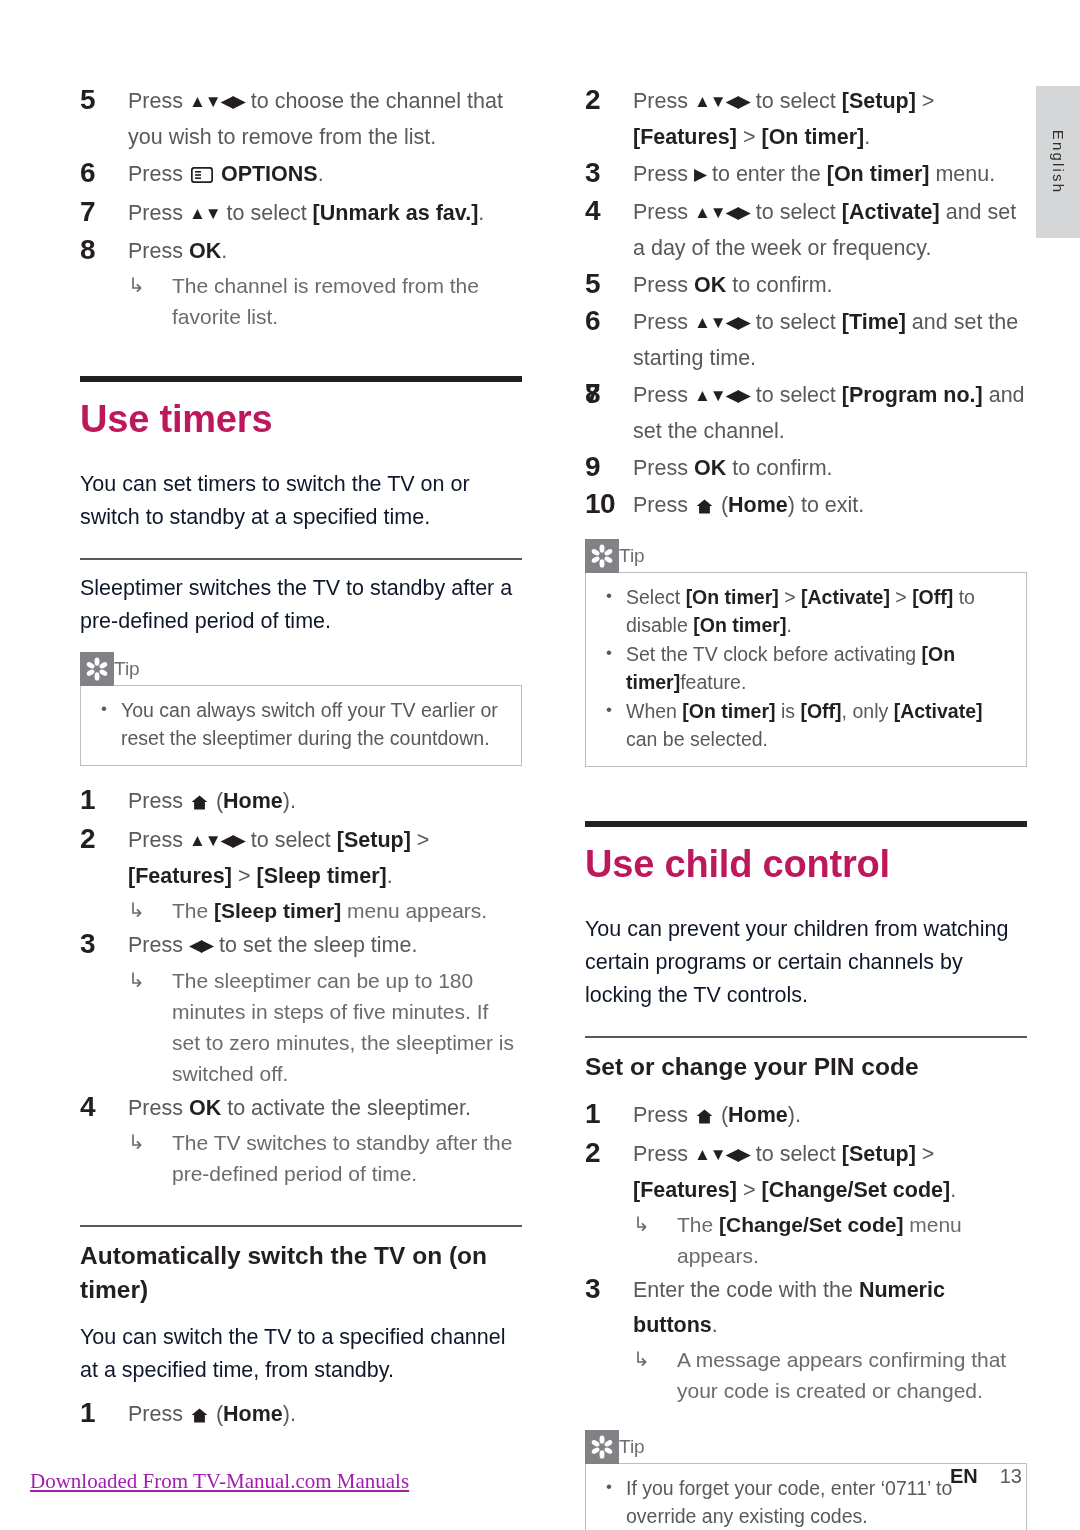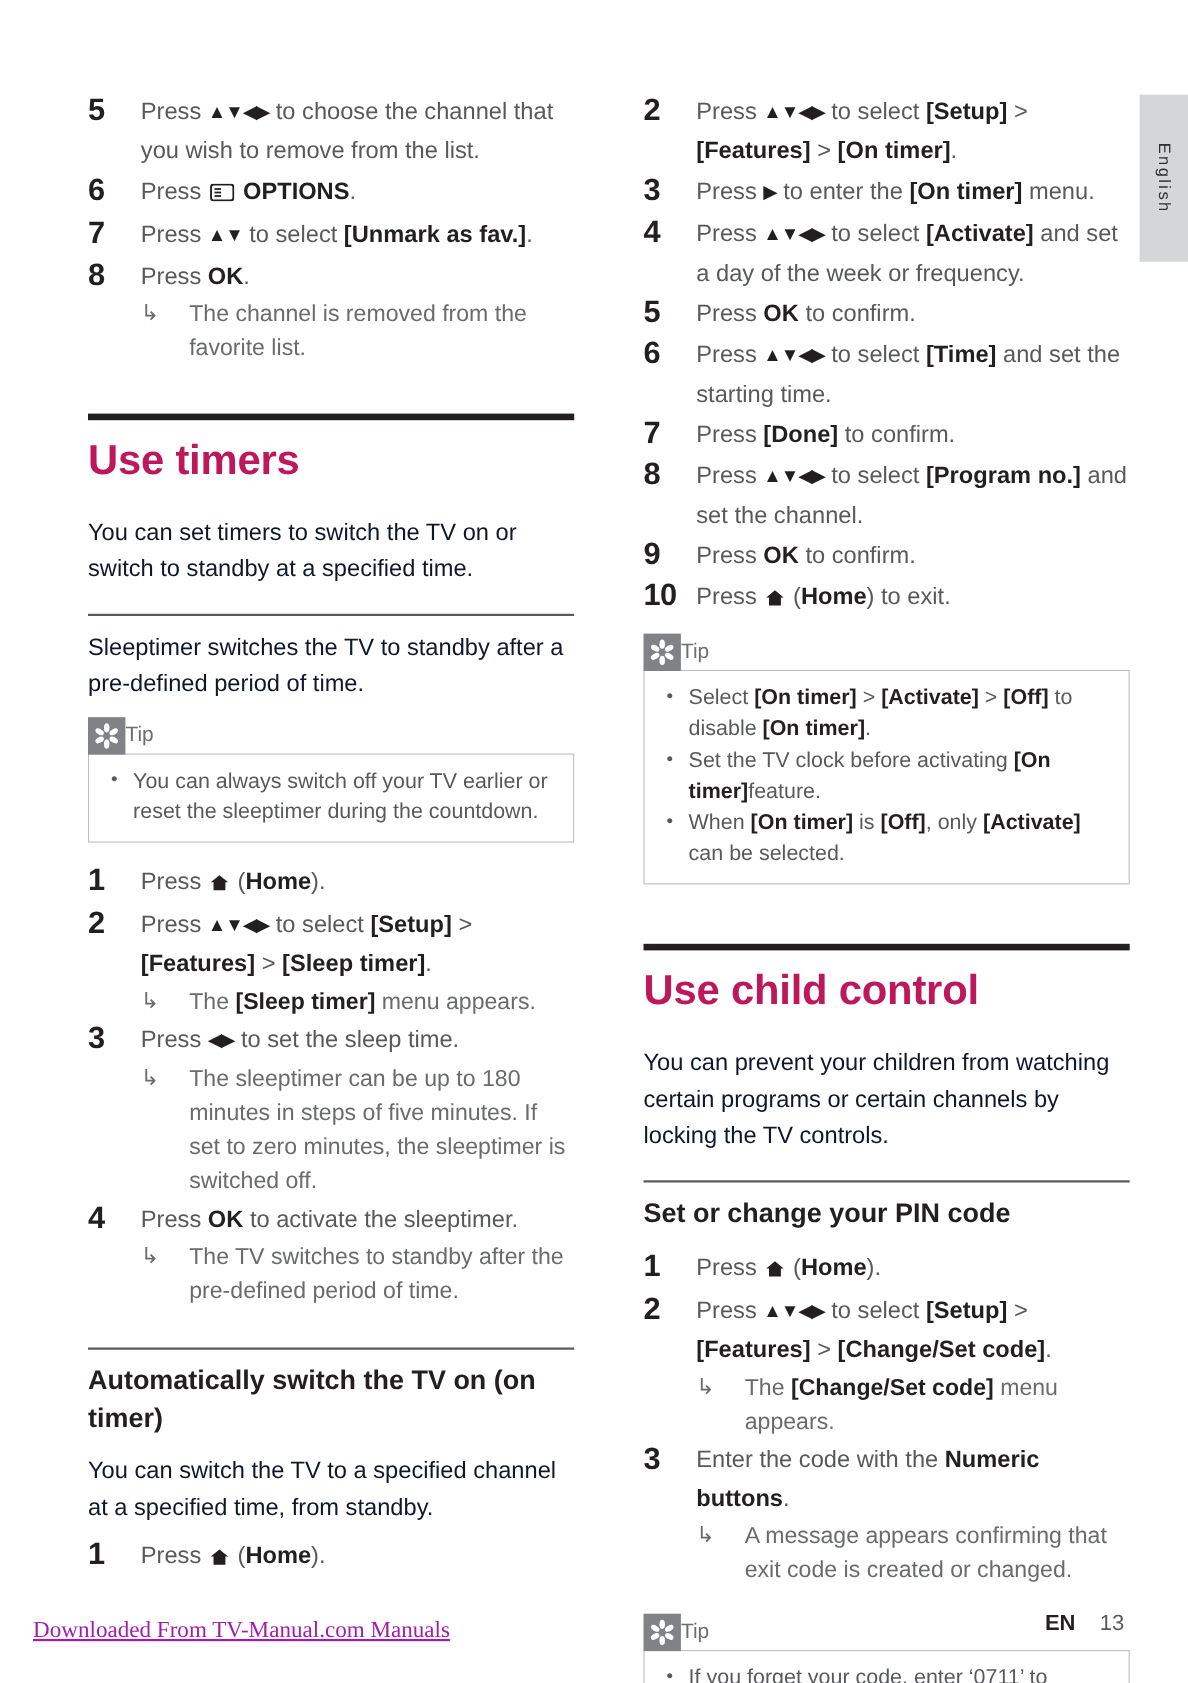--- a/index.html
+++ b/index.html
@@ -360,21 +360,20 @@
         <span class="txt"><span>Press </span><b>OK</b><span> to confirm.</span></span>
       </li>
 
       <li class="step">
         <span class="num">6</span>
         <span class="txt"><span>Press </span><span class="keys">▲▼◀▶</span><span> to select </span><b>[Time]</b><span> and set the starting time.</span></span>
       </li>
 
       <li class="step">
         <span class="num">7</span>
-        <span class="txt"><span>Press </span><b>[Done]</b><span> to confirm.</span></span>
       </li>
 
       <li class="step">
         <span class="num">8</span>
         <span class="txt"><span>Press </span><span class="keys">▲▼◀▶</span><span> to select </span><b>[Program no.]</b><span> and set the channel.</span></span>
       </li>
 
       <li class="step">
         <span class="num">9</span>
         <span class="txt"><span>Press </span><b>OK</b><span> to confirm.</span></span>
@@ -436,21 +435,21 @@
           <span class="arrow">↳</span>
           <span><span>The </span><b>[Change/Set code]</b><span> menu appears.</span></span>
         </div>
       </li>
 
       <li class="step">
         <span class="num">3</span>
         <span class="txt"><span>Enter the code with the </span><b>Numeric buttons</b><span>.</span></span>
         <div class="result">
           <span class="arrow">↳</span>
-          <span>A message appears confirming that exit code is created or changed.</span>
+          <span>A message appears confirming that your code is created or changed.</span>
         </div>
       </li>
     </ol>
 
     <div class="tip" style="margin-top:24px">
       <div class="tip-head">
         <div class="tip-icon">
           <svg width="24" height="24" viewBox="0 0 24 24">
             <g fill="#ffffff">
               <ellipse cx="12" cy="4.6" rx="2.5" ry="4.2"></ellipse>

